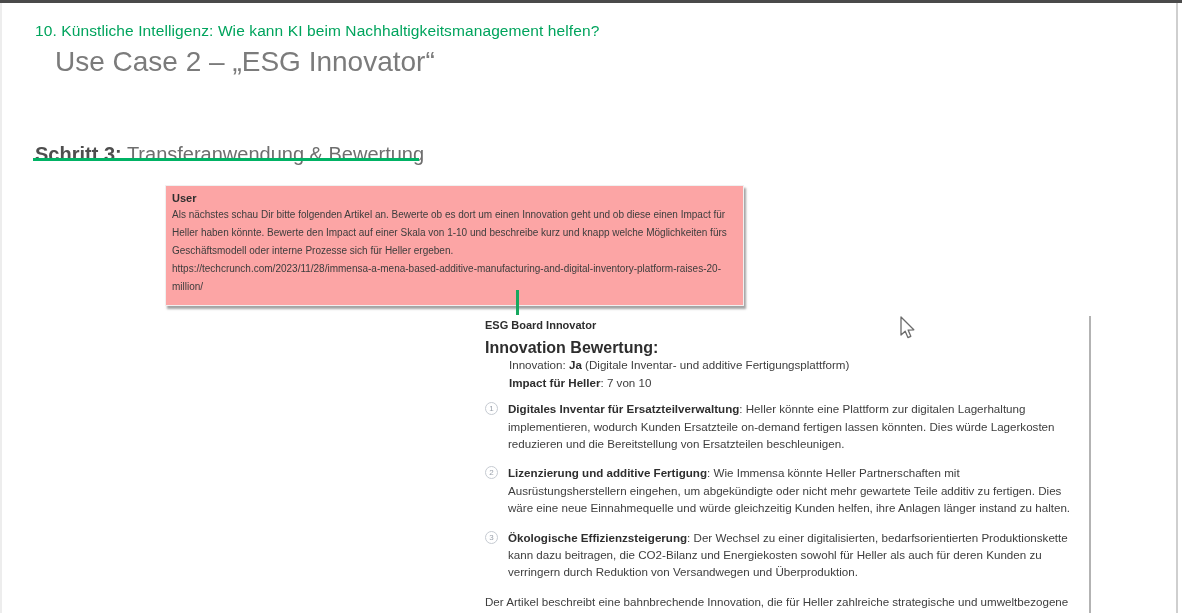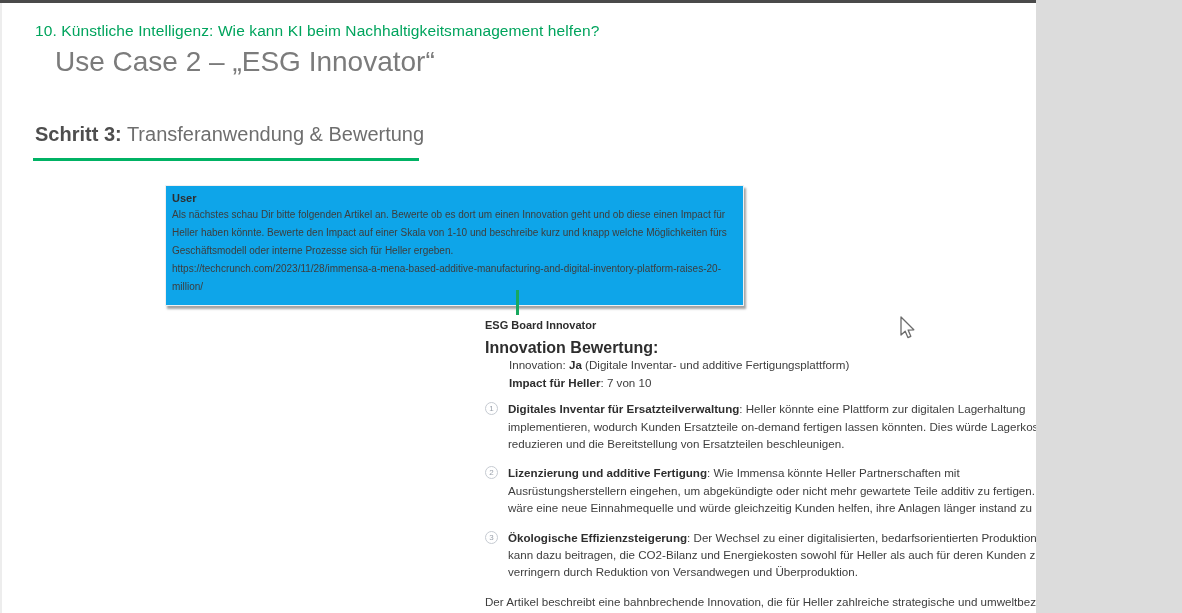--- a/index.html
+++ b/index.html
@@ -1,34 +1,34 @@
 <!DOCTYPE html>
 <html><head>
 <meta charset="utf-8">
 <style>
   * { margin:0; padding:0; box-sizing:border-box; }
   html,body { background:#dcdcdc; }
   .screen {
-    position:relative; width:1036px; height:613px; background:#ffffff;
+    position:relative; width:1182px; height:613px; background:#ffffff;
     overflow:hidden; font-family:"Liberation Sans", sans-serif; color:#3d3d3d;
     border-top:3px solid #4a4a4a;
   }
   .edge-left { position:absolute; left:0; top:0; width:2px; height:613px; background:#ededed; }
   .edge-right { position:absolute; left:1176px; top:0; width:2px; height:613px; background:#cfcfcf; }
 
   .kicker { position:absolute; left:35px; top:19px; font-size:15.5px; color:#00a45d; letter-spacing:0.1px; }
   .slide-title { position:absolute; left:34px; top:43px; font-size:28px; color:#7b7b7b;margin-left:21px; }
 
-  .step-heading { position:absolute; left:35px; top:120px; font-size:20px; color:#6e6e6e; }
+  .step-heading { position:absolute; left:35px; top:140px; font-size:20px; color:#6e6e6e; }
   .step-heading b { color:#4e4e4e; font-weight:bold; }
   .step-underline { position:absolute; left:33px; top:155px; width:386px; height:3px; background:#00b264; }
 
   .user-box {
     position:absolute; left:165px; top:182px; width:579px;
-    background:#0ea5e9; border:1px solid #f0f0f0;
+    background:#fca5a5; border:1px solid #f0f0f0;
     box-shadow:2px 3px 2px rgba(90,90,90,0.55);
     padding:4px 8px 9px 6px;
   }
   .sender { font-size:11px; font-weight:bold; color:#2e2e2e; line-height:16px; }
   .msg { font-size:10px; line-height:18px; color:#3d3d3d; overflow-wrap:break-word; }
 
   .connector { position:absolute; left:516px; top:287px; width:3px; height:25px; background:#18a85f; }
 
   .assistant {
     position:absolute; left:485px; top:314px; width:592px;

